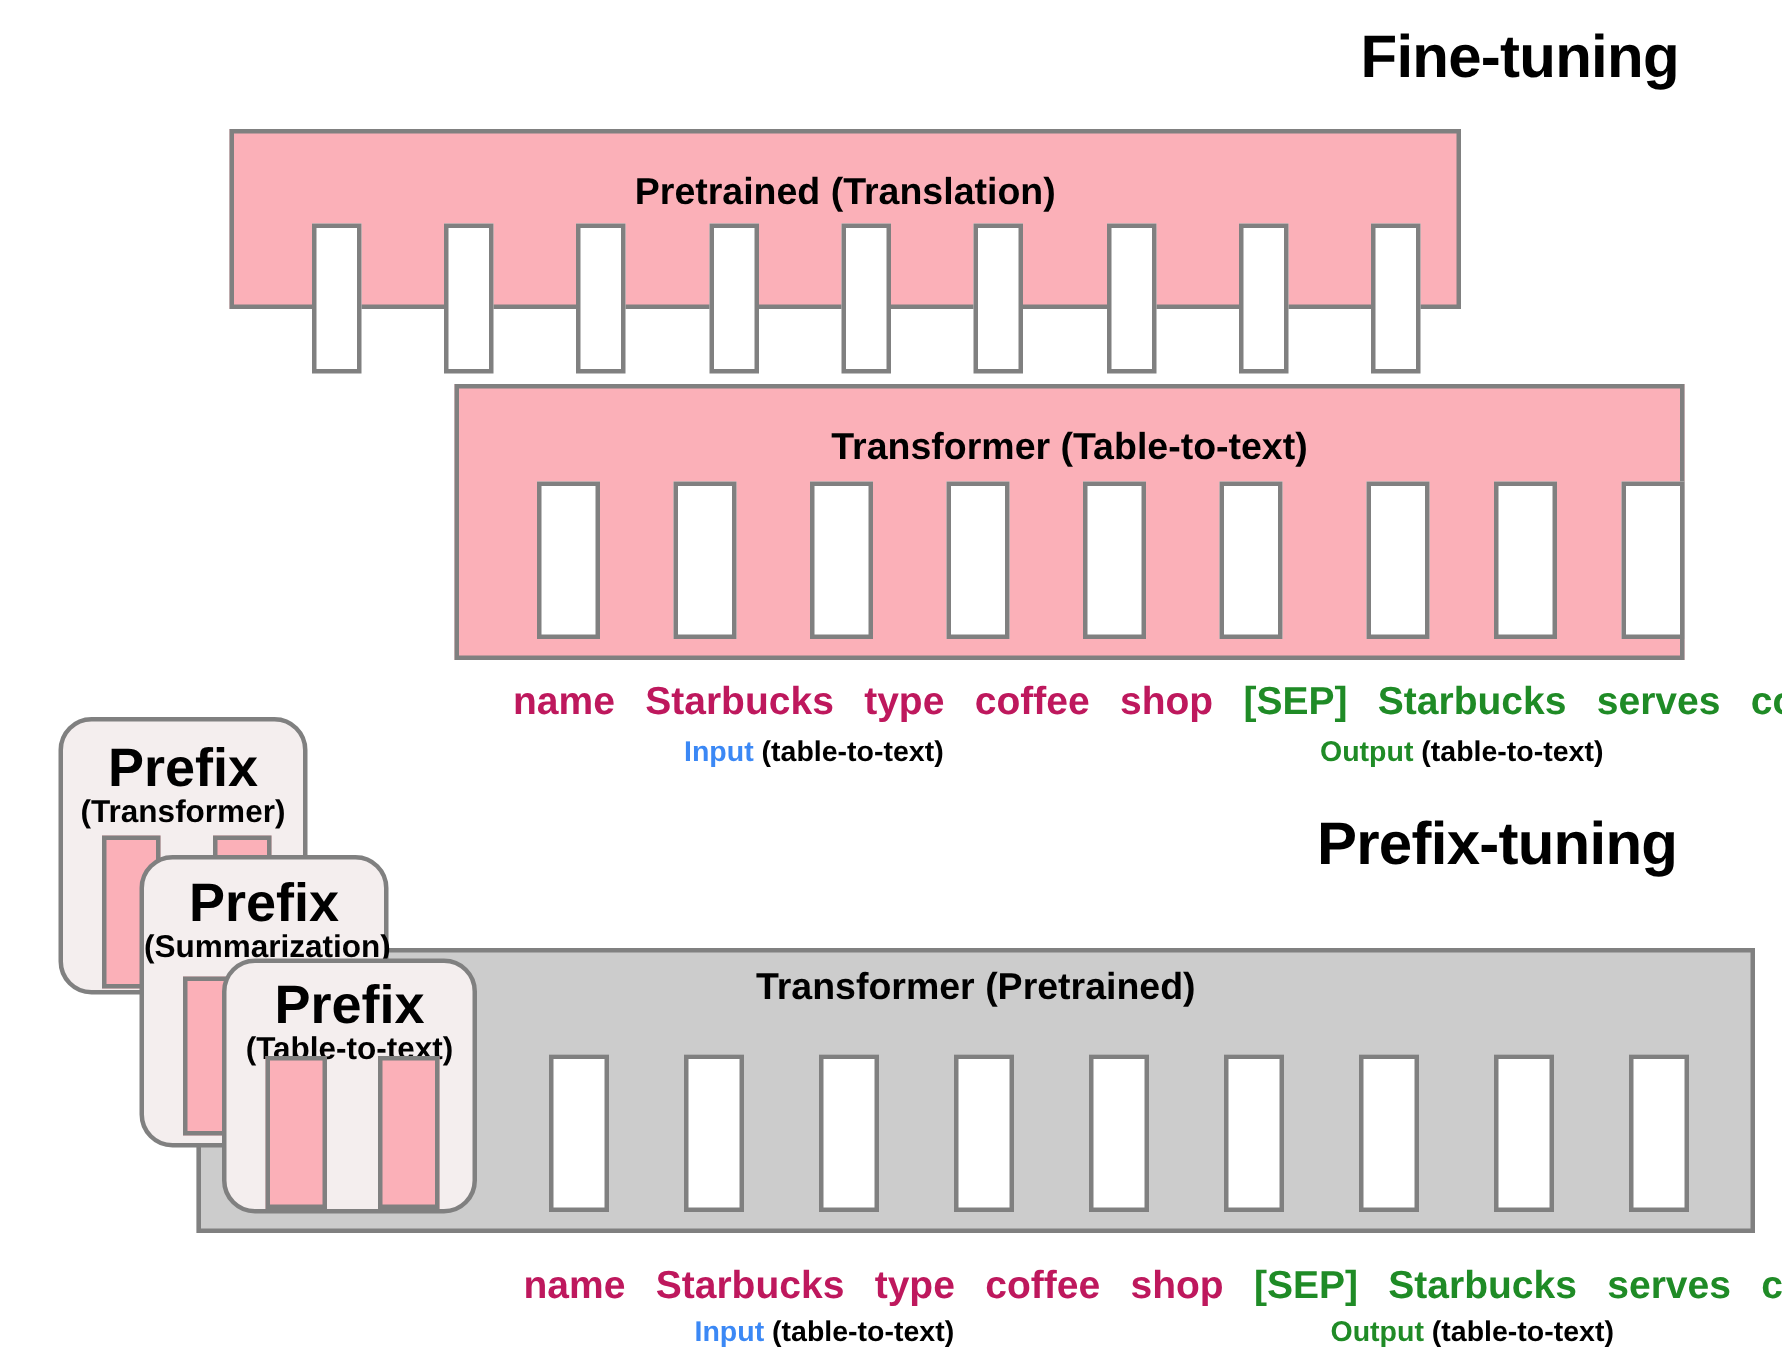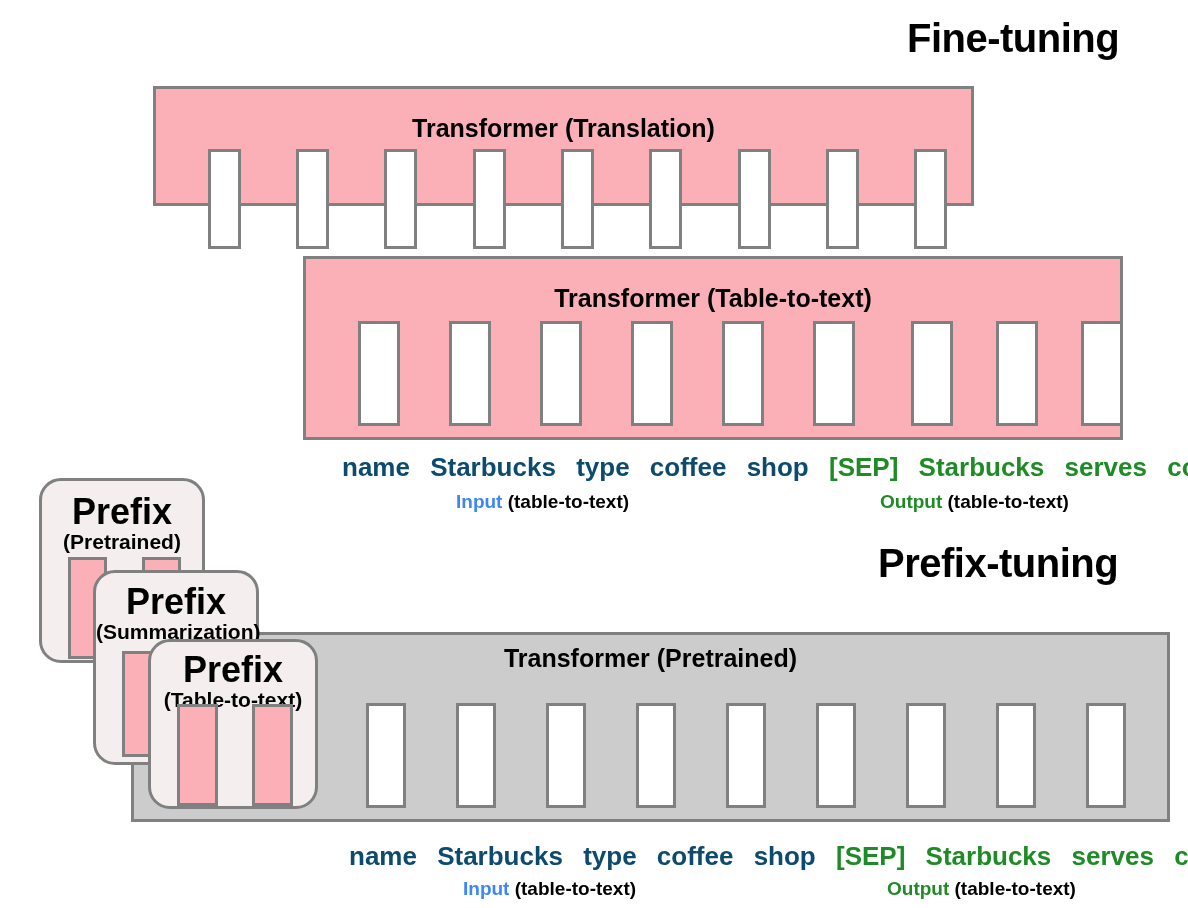--- a/index.html
+++ b/index.html
@@ -86,42 +86,42 @@
 
   
   .token-row {
     position: absolute;
     font-weight: bold;
     font-size: 26px;
     white-space: nowrap;
   }
   .token-row .tok { margin-right: 13px; }
   .token-row .tok:last-child { margin-right: 0; }
-  .tok.in  { color: #0c4a6e; }
+  .tok.in  { color: #be185d; }
   .tok.out { color: #1F8B26; }
 
   .caption-row {
     position: absolute;
     font-size: 19px;
     font-weight: bold;
     white-space: nowrap;
   }
   .caption-row .kw-in  { color: #3B88F5; }
   .caption-row .kw-out { color: #1F8B26; }
   .caption-row .rest   { color: #000000; }
 </style>
 </head>
 <body>
 
 <div id="canvas">
 
   <div class="section-title" id="fine-tuning-title">Fine-tuning</div>
 
   <div class="transformer-block" id="block-translation" style="left:153px; top:86px; width:821px; height:120px; z-index:1;">
-    <div class="block-label" style="top:25px;">Transformer (Translation)</div>
+    <div class="block-label" style="top:25px;">Pretrained (Translation)</div>
     <div class="activation-bar" style="left:52px;  top:60px; width:33px; height:100px;"></div>
     <div class="activation-bar" style="left:140px; top:60px; width:33px; height:100px;"></div>
     <div class="activation-bar" style="left:228px; top:60px; width:33px; height:100px;"></div>
     <div class="activation-bar" style="left:317px; top:60px; width:33px; height:100px;"></div>
     <div class="activation-bar" style="left:405px; top:60px; width:33px; height:100px;"></div>
     <div class="activation-bar" style="left:493px; top:60px; width:33px; height:100px;"></div>
     <div class="activation-bar" style="left:582px; top:60px; width:33px; height:100px;"></div>
     <div class="activation-bar" style="left:670px; top:60px; width:33px; height:100px;"></div>
     <div class="activation-bar" style="left:758px; top:60px; width:33px; height:100px;"></div>
   </div>
@@ -170,21 +170,21 @@
     <div class="activation-bar" style="left:592px; top:68px; width:40px; height:105px;"></div>
     <div class="activation-bar" style="left:682px; top:68px; width:40px; height:105px;"></div>
     <div class="activation-bar" style="left:772px; top:68px; width:40px; height:105px;"></div>
     <div class="activation-bar" style="left:862px; top:68px; width:40px; height:105px;"></div>
     <div class="activation-bar" style="left:952px; top:68px; width:40px; height:105px;"></div>
   </div>
 
   <div class="prefix-box" id="prefix-translation" style="left:39px; top:478px; width:166px; height:185px; z-index:2;">
     <div class="prefix-label" style="top:12px;">
       <span class="l1">Prefix</span>
-      <span class="l2">(Pretrained)</span>
+      <span class="l2">(Transformer)</span>
     </div>
     <div class="prefix-bar" style="left:26px; top:76px; width:39px; height:102px;"></div>
     <div class="prefix-bar" style="left:100px; top:76px; width:39px; height:102px;"></div>
   </div>
 
   <div class="prefix-box" id="prefix-summarization" style="left:93px; top:570px; width:166px; height:195px; z-index:3;">
     <div class="prefix-label" style="top:10px;">
       <span class="l1">Prefix</span>
       <span class="l2">(Summarization)</span>
     </div>

